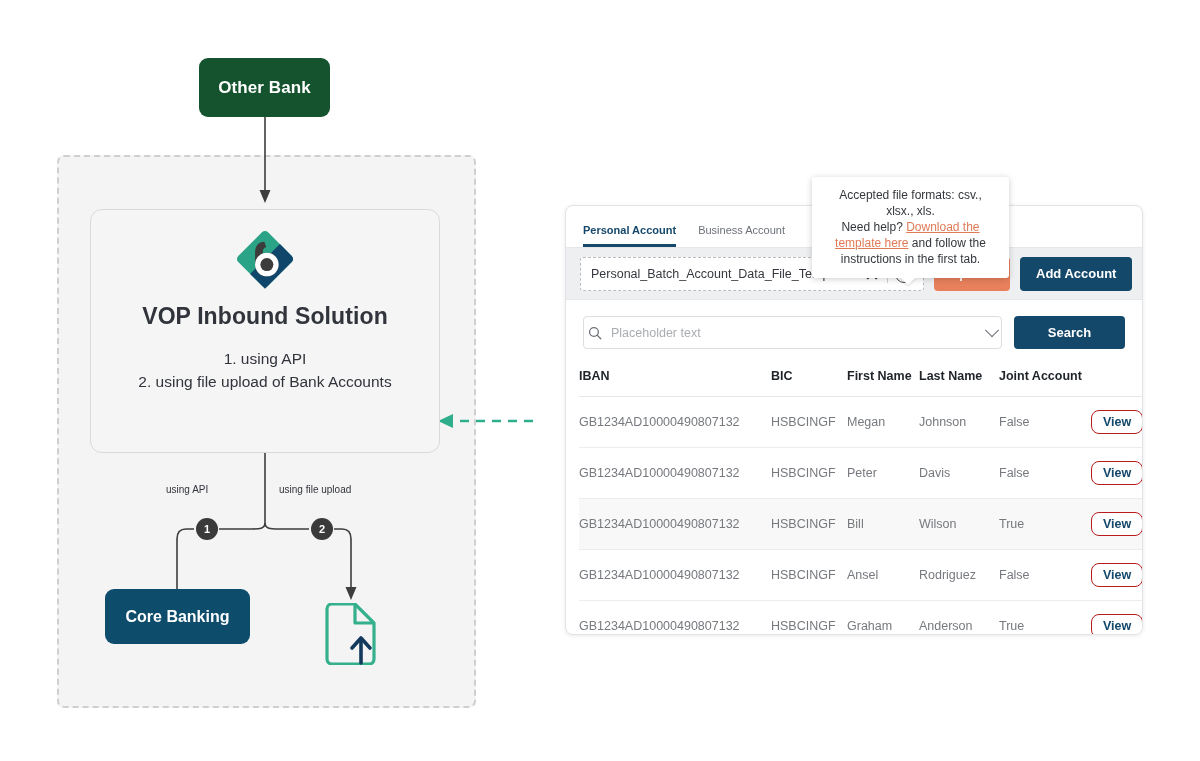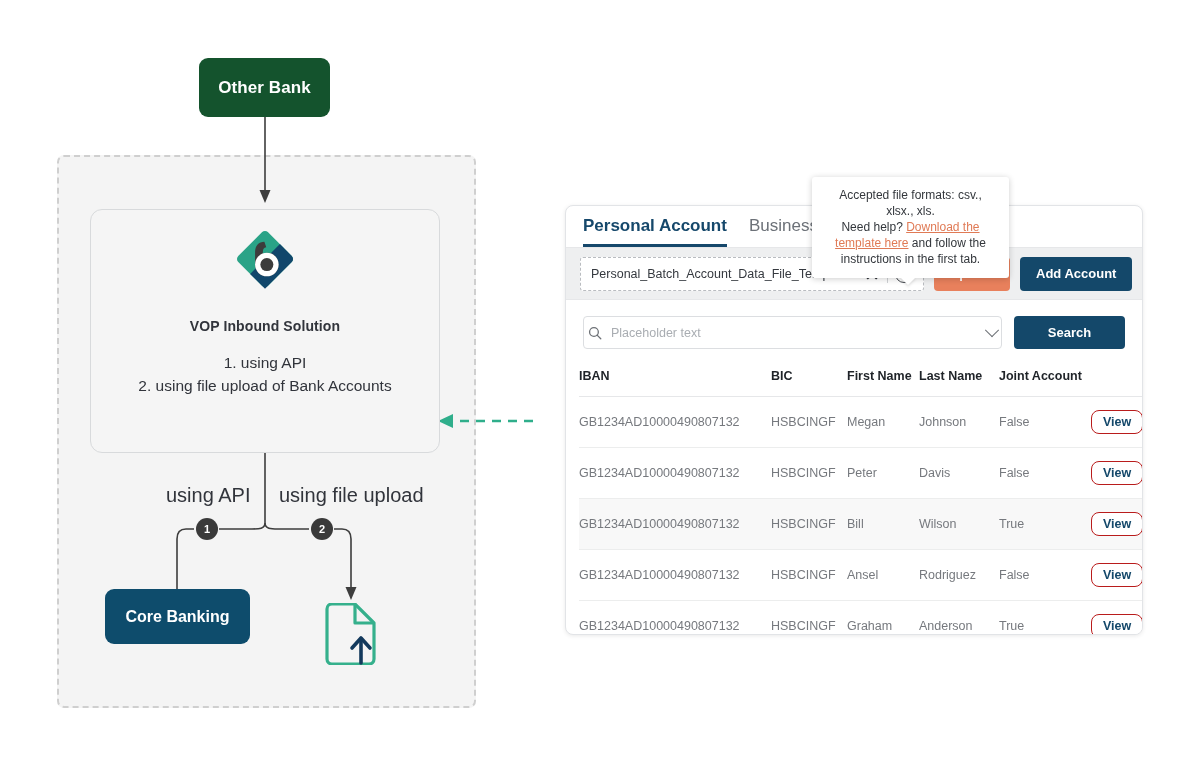--- a/index.html
+++ b/index.html
@@ -49,42 +49,42 @@
     background: #f5f5f5;
     border: 1px solid #d8dadc;
     border-radius: 12px;
     box-sizing: border-box;
     display: flex;
     flex-direction: column;
     align-items: center;
   }
   .solution-logo { margin-top: 18px; width: 62px; height: 62px; }
   .solution-title {
-    margin-top: 28px;
-    font-size: 14px;
+    margin-top: 13px;
+    font-size: 23px;
     font-weight: 700;
     color: #31343b;
     letter-spacing: .1px;
   }
   .solution-sub {
     margin-top: 22px;
     font-size: 15.5px;
     color: #31343b;
   }
   .solution-opt {
     margin-top: 17px;
     font-size: 15.5px;
     color: #31343b;
     text-align: center;
     line-height: 23px;
   }
 
   .edge-label {
     position: absolute;
-    font-size: 20px;
+    font-size: 10px;
     color: #31343b;
     white-space: nowrap;
   }
   .edge-label.api  { left: 166px; top: 484px; }
   .edge-label.file { left: 279px; top: 484px; }
 
   .badge {
     position: absolute;
     width: 22px; height: 22px;
     border-radius: 50%;
@@ -125,21 +125,21 @@
 
   .tabs {
     display: flex;
     align-items: flex-end;
     gap: 22px;
     padding: 12px 17px 0 17px;
     height: 41px;
     box-sizing: border-box;
   }
   .tab {
-    font-size: 17px;
+    font-size: 11px;
     padding-bottom: 8px;
     color: #6c7178;
     cursor: pointer;
     border-bottom: 3px solid transparent;
   }
   .tab.active {
     color: #16486b;
     font-weight: 700;
     border-bottom-color: #16486b;
   }

